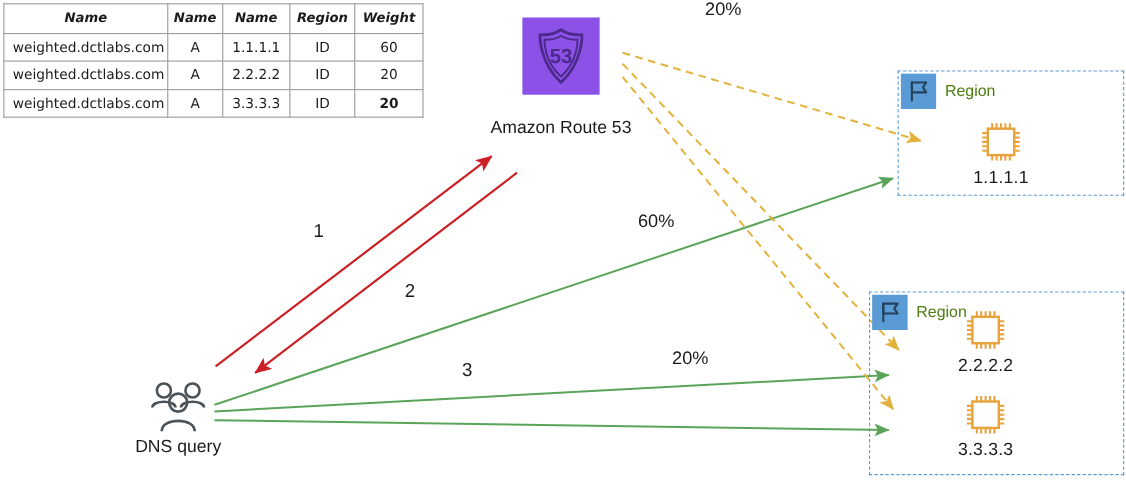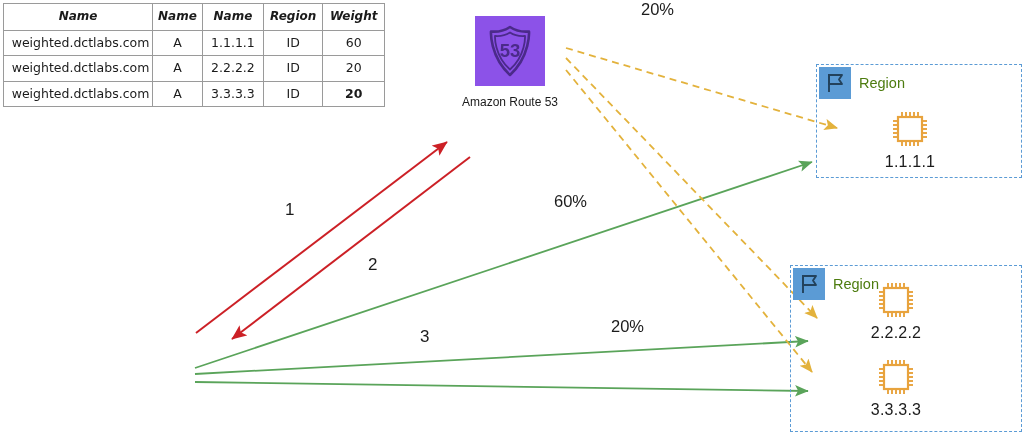--- a/index.html
+++ b/index.html
@@ -70,22 +70,22 @@
     text-align: center;
   }
   #route53-icon {
     width: 70px;
     height: 70px;
     margin: 0 auto;
     background: #8C52E8;
     display: block;
   }
   #route53-label {
-    margin-top: 9px;
-    font-size: 12px;
+    margin-top: 22px;
+    font-size: 16px;
     color: #1b1b1b;
     white-space: nowrap;
   }
 
   
   #health-check-caption {
     position: absolute;
     left: 588px;
     top: 26px;
     width: 168px;
@@ -160,21 +160,21 @@
   .edge-label {
     position: absolute;
     font-size: 17px;
     color: #1b1b1b;
     white-space: nowrap;
   }
   .edge-label.pct { font-size: 16.5px; }
   #label-step-1 { left: 285px; top: 200px; }
   #label-step-2 { left: 368px; top: 255px; }
   #label-step-3 { left: 420px; top: 327px; }
-  #label-pct-60 { left: 554px; top: 192px; }
+  #label-pct-60 { left: 580px; top: 192px; }
   #label-pct-20a { left: 611px; top: 317px; }
   #label-pct-20b { left: 641px; top": 0; top: 365px; }
 </style>
 </head>
 <body>
 
 <div id="canvas">
 
   <svg class="layer" viewBox="0 0 1024 436">
     <defs>
@@ -351,20 +351,33 @@
           <line x1="34" y1="18" x2="39" y2="18"></line>
           <line x1="34" y1="22" x2="39" y2="22"></line>
           <line x1="34" y1="26" x2="39" y2="26"></line>
           <line x1="34" y1="30" x2="39" y2="30"></line>
         </g>
       </svg>
       <div class="instance-label">3.3.3.3</div>
     </div>
   </div>
 
+  <div id="dns-query-node">
+    <svg id="dns-query-icon" width="64" height="52" viewBox="0 0 64 52">
+      <g fill="none" stroke="#4C5358" stroke-width="2.4">
+        <circle cx="19" cy="11" r="6.4"></circle>
+        <path d="M8.5 26.5 C8.5 19.5, 29.5 19.5, 29.5 26.5"></path>
+        <circle cx="45" cy="11" r="6.4"></circle>
+        <path d="M34.5 26.5 C34.5 19.5, 55.5 19.5, 55.5 26.5"></path>
+        <circle cx="32" cy="22" r="8.2"></circle>
+        <path d="M17 48 C17 35.5, 47 35.5, 47 48"></path>
+      </g>
+    </svg>
+    <div id="dns-query-label">DNS query</div>
+  </div>
 
   <div id="label-step-1" class="edge-label">1</div>
   <div id="label-step-2" class="edge-label">2</div>
   <div id="label-step-3" class="edge-label">3</div>
   <div id="label-pct-60" class="edge-label pct">60%</div>
   <div id="label-pct-20a" class="edge-label pct">20%</div>
   <div id="label-pct-20b" class="edge-label pct">20%</div>
 
 </div>
 

